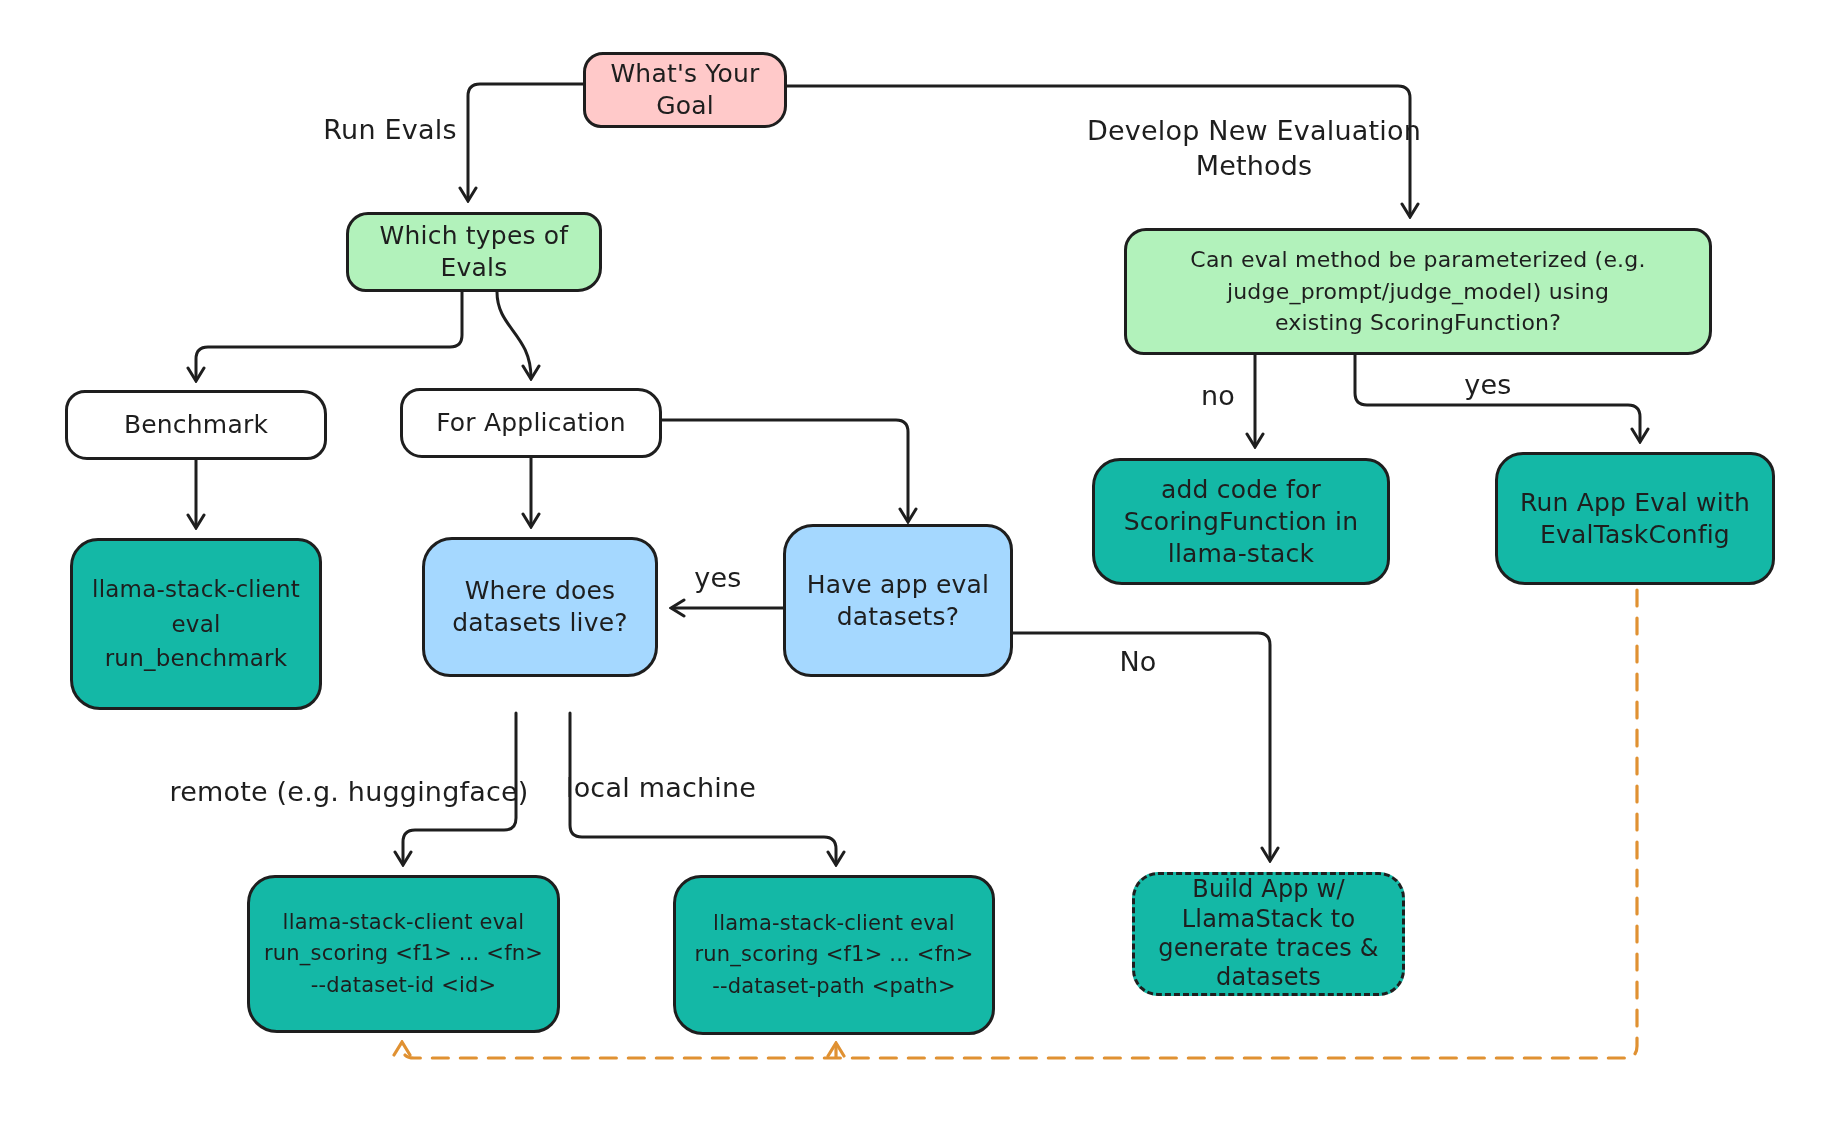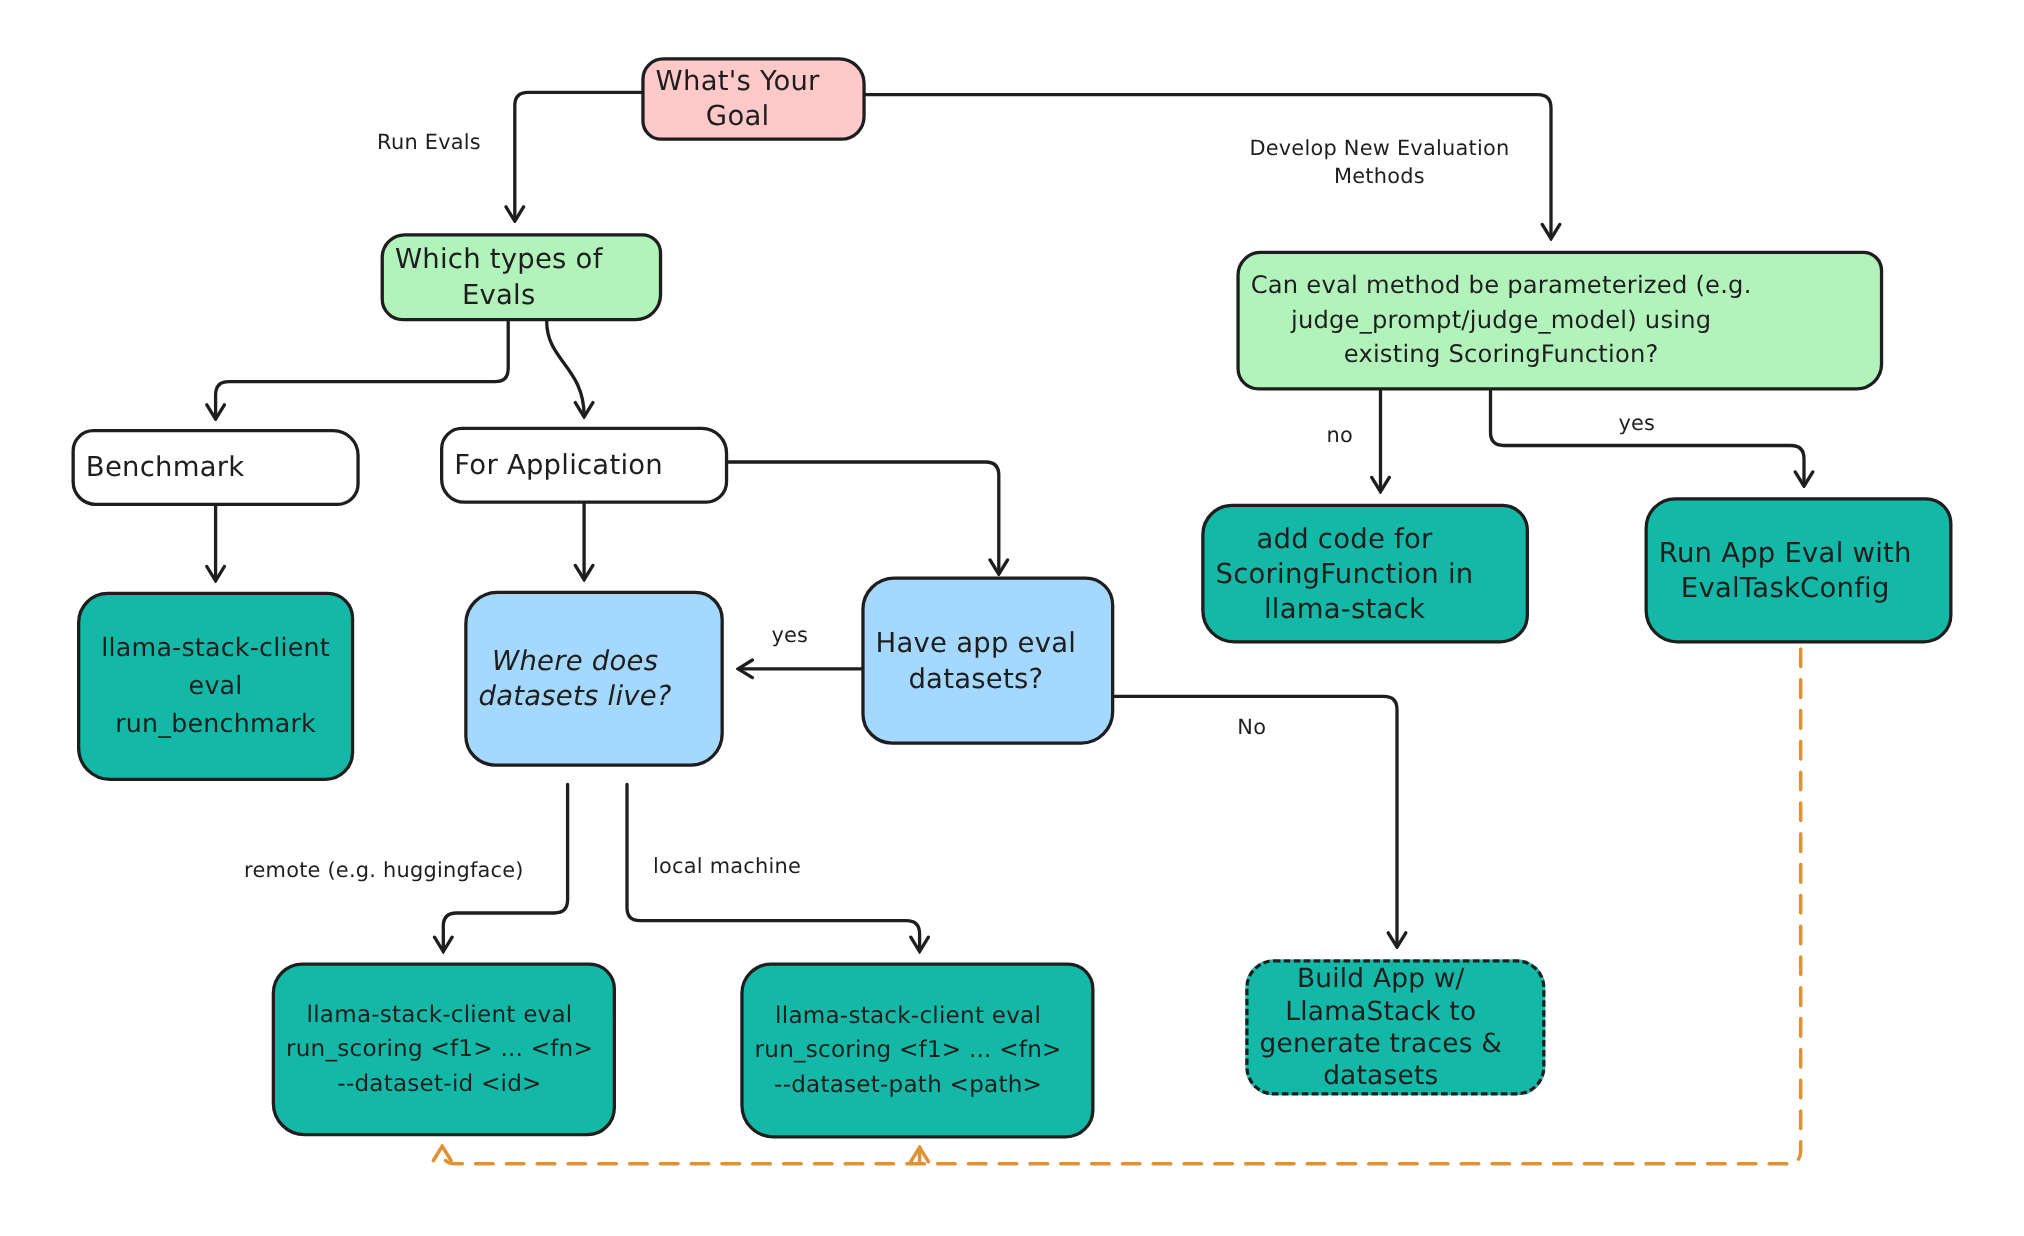--- a/index.html
+++ b/index.html
@@ -18,42 +18,42 @@
     left: 0; top: 0;
     width: 1840px; height: 1124px;
     pointer-events: none;
   }
   .node {
     position: absolute;
     box-sizing: border-box;
     border: 3px solid #1e1e1e;
     display: flex;
     align-items: center;
-    justify-content: flex-start;
+    justify-content: center;
     text-align: center;
     padding: 6px 10px;
   }
   .node-label {
     white-space: pre-line;
     font-size: 25px;
     line-height: 1.28;
     letter-spacing: 0.2px;
   }
   .node-label.cmd { font-size: 21px; line-height: 1.5; }
   .node-label.q   { font-size: 22px; line-height: 1.45; }
   .fill-pink   { background: #ffc9c9; border-radius: 20px 24px 22px 18px; }
   .fill-green  { background: #b2f2bb; border-radius: 22px 18px 24px 20px; }
   .fill-blue   { background: #a5d8ff; border-radius: 30px 26px 30px 28px; }
   .fill-yellow { background: #14b8a6; border-radius: 28px 24px 26px 30px; }
   .fill-white  { background: #ffffff; border-radius: 20px 24px 20px 22px; }
   .dashed { border-style: dashed; border-width: 3.5px; border-radius: 26px; }
   .edge-label {
     position: absolute;
     transform: translate(-50%, -50%);
-    font-size: 19px;
+    font-size: 27px;
     line-height: 1.3;
     letter-spacing: 0.2px;
     text-align: center;
     white-space: pre-line;
   }
 </style>
 </head>
 <body>
 
 <div class="canvas">
@@ -112,21 +112,21 @@
 
   <div class="node fill-white" style="left:400px; top:388px; width:262px; height:70px;">
     <span class="node-label">For Application</span>
   </div>
 
   <div class="node fill-yellow" style="left:70px; top:538px; width:252px; height:172px;">
     <span class="node-label cmd" style="font-size:23px">llama-stack-client
 eval run_benchmark</span>
   </div>
 
-  <div class="node fill-blue" style="left:422px; top:537px; width:236px; height:160px;font-style:italic;">
+  <div class="node fill-blue" style="left:422px; top:537px; width:236px; height:140px;">
     <span class="node-label">Where does
 datasets live?</span>
   </div>
 
   <div class="node fill-blue" style="left:783px; top:524px; width:230px; height:153px;">
     <span class="node-label">Have app eval
 datasets?</span>
   </div>
 
   <div class="node fill-yellow" style="left:1092px; top:458px; width:298px; height:127px;">

